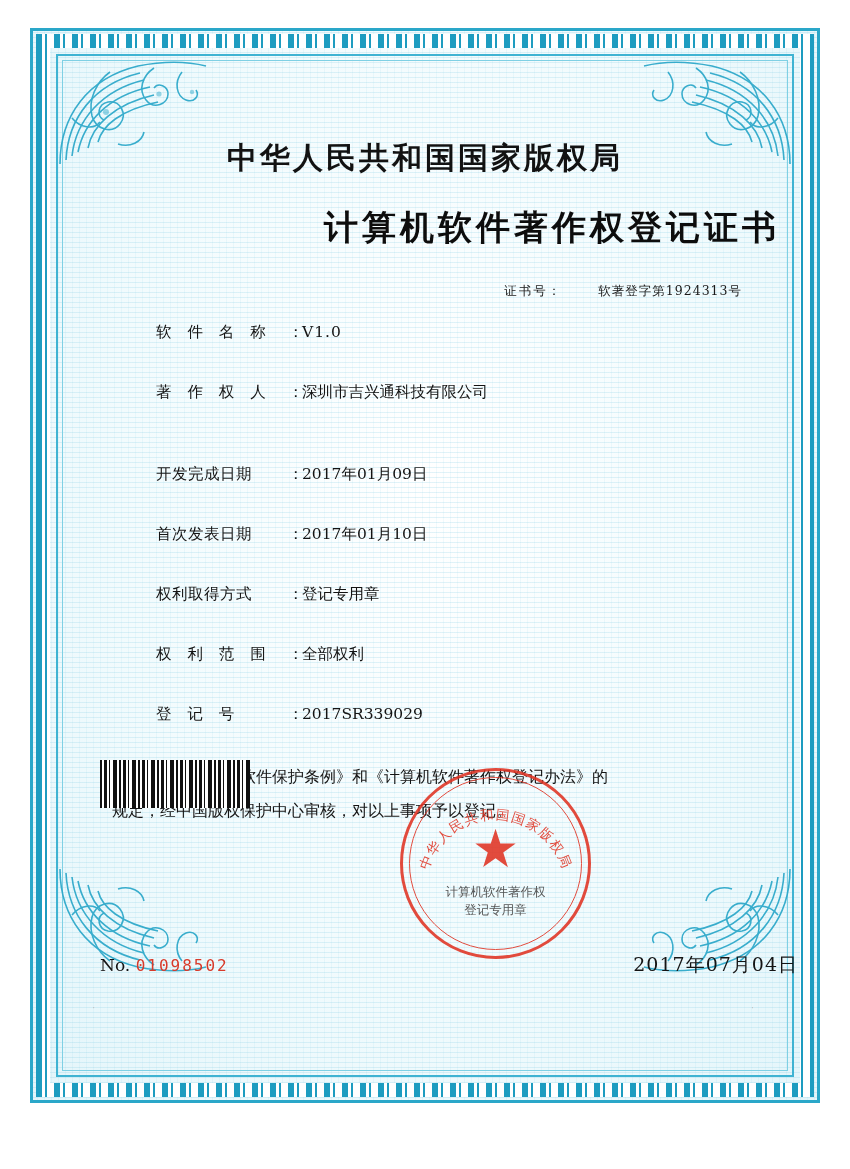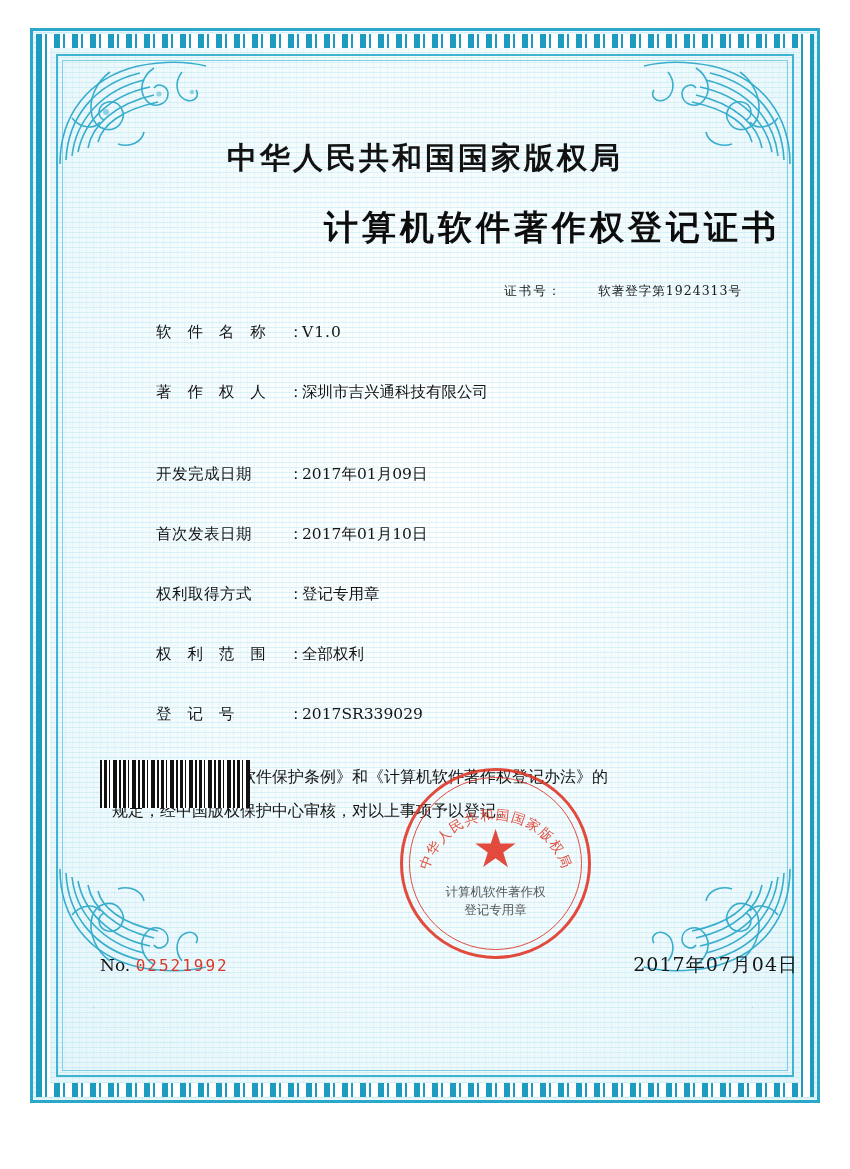--- a/index.html
+++ b/index.html
@@ -451,20 +451,20 @@
     </svg>
     <div class="seal-star">★</div>
     <div class="seal-bottom">
       <div>计算机软件著作权</div>
       <div>登记专用章</div>
     </div>
   </div>
 
   <div class="footer-no">
     <span>No.</span>
-    <span class="num">02521992</span>
+    <span class="num">01098502</span>
   </div>
   <div class="footer-date">2017年07月04日</div>
 
   <div class="scan-mark left">·</div>
   <div class="scan-mark right">·</div>
 
 </div>
 
 </body></html>

